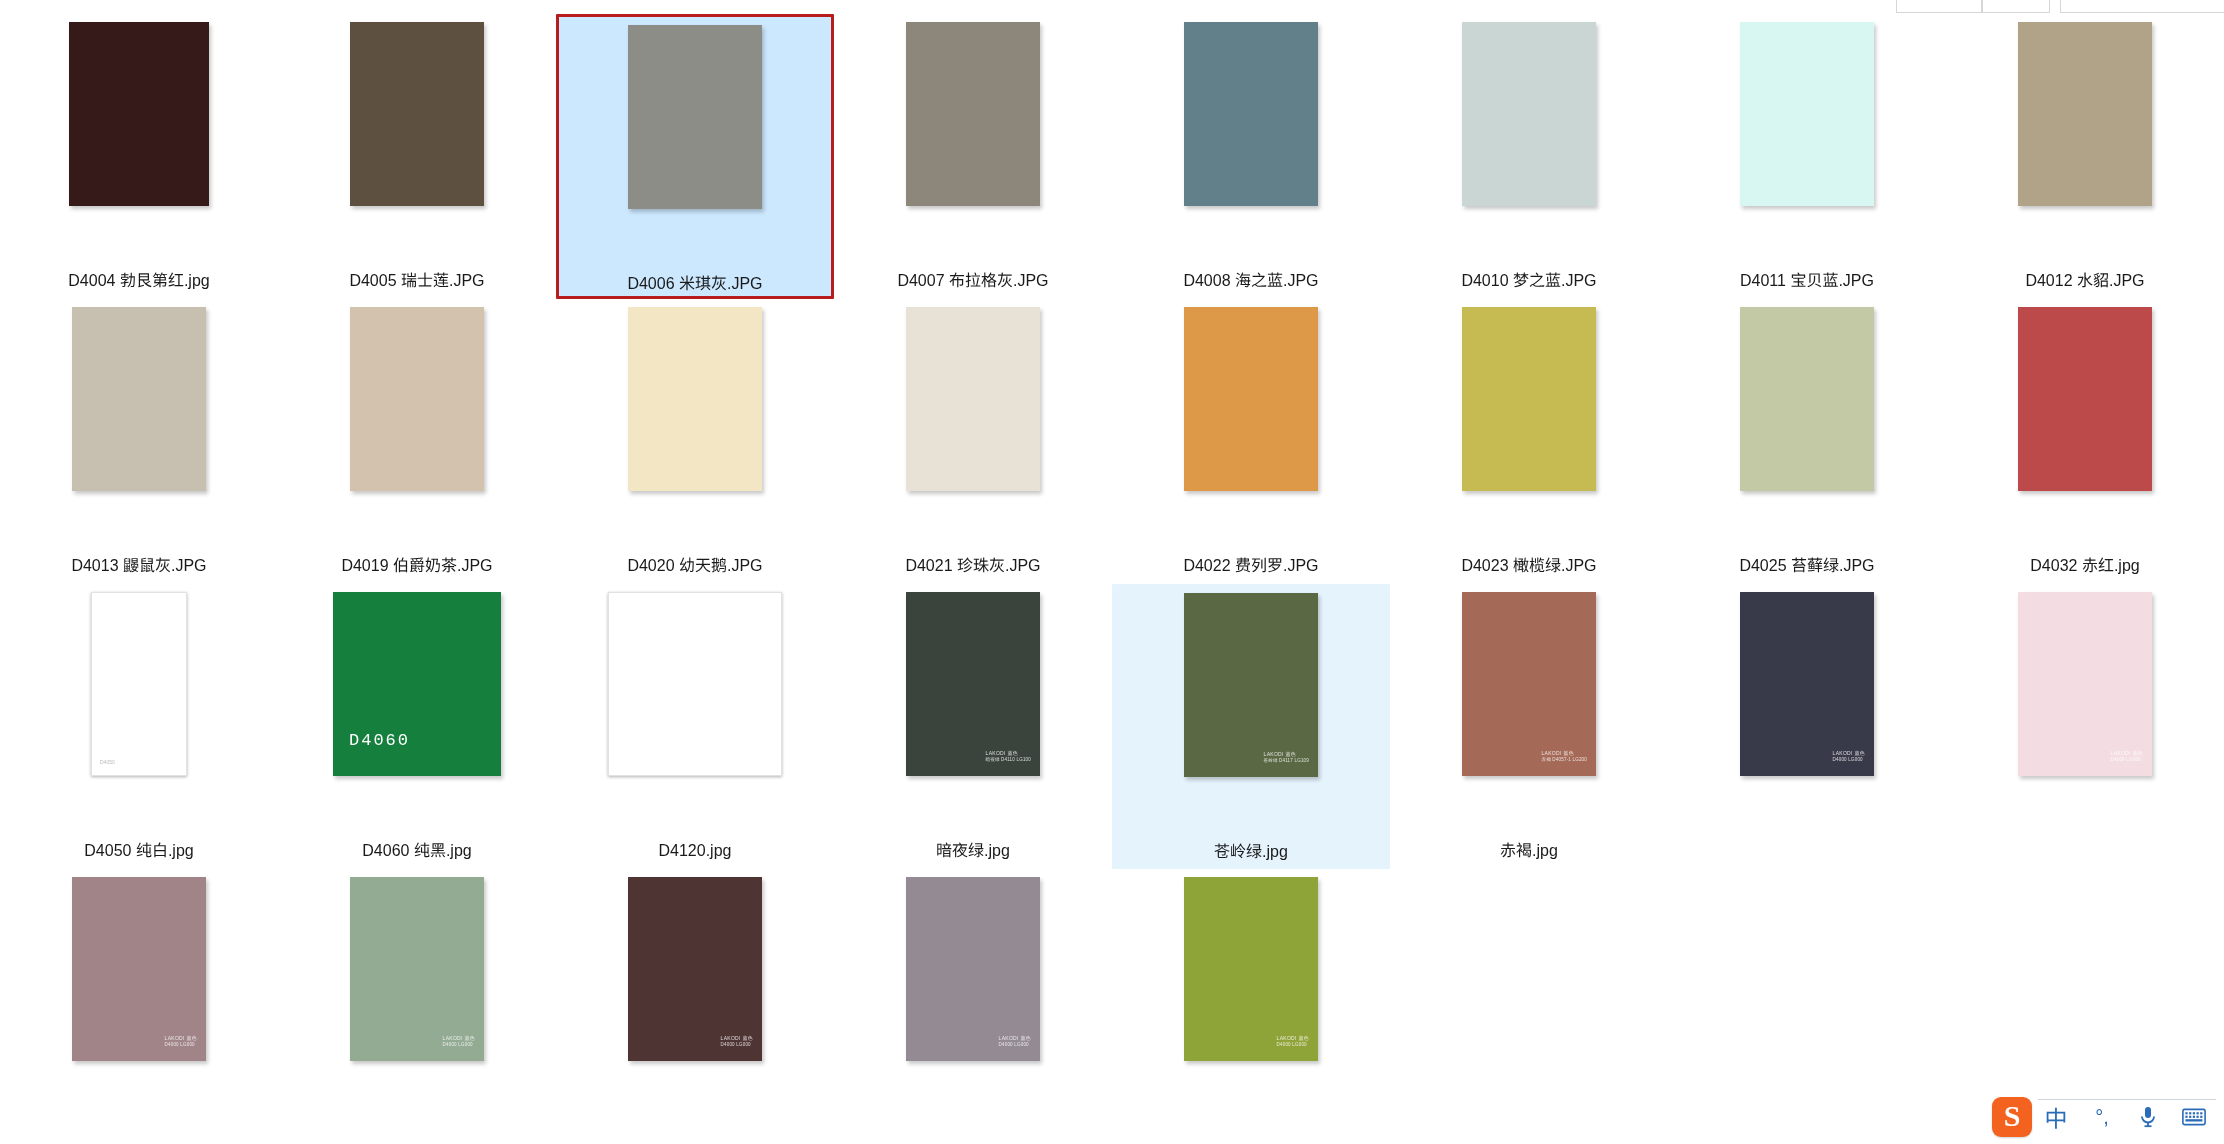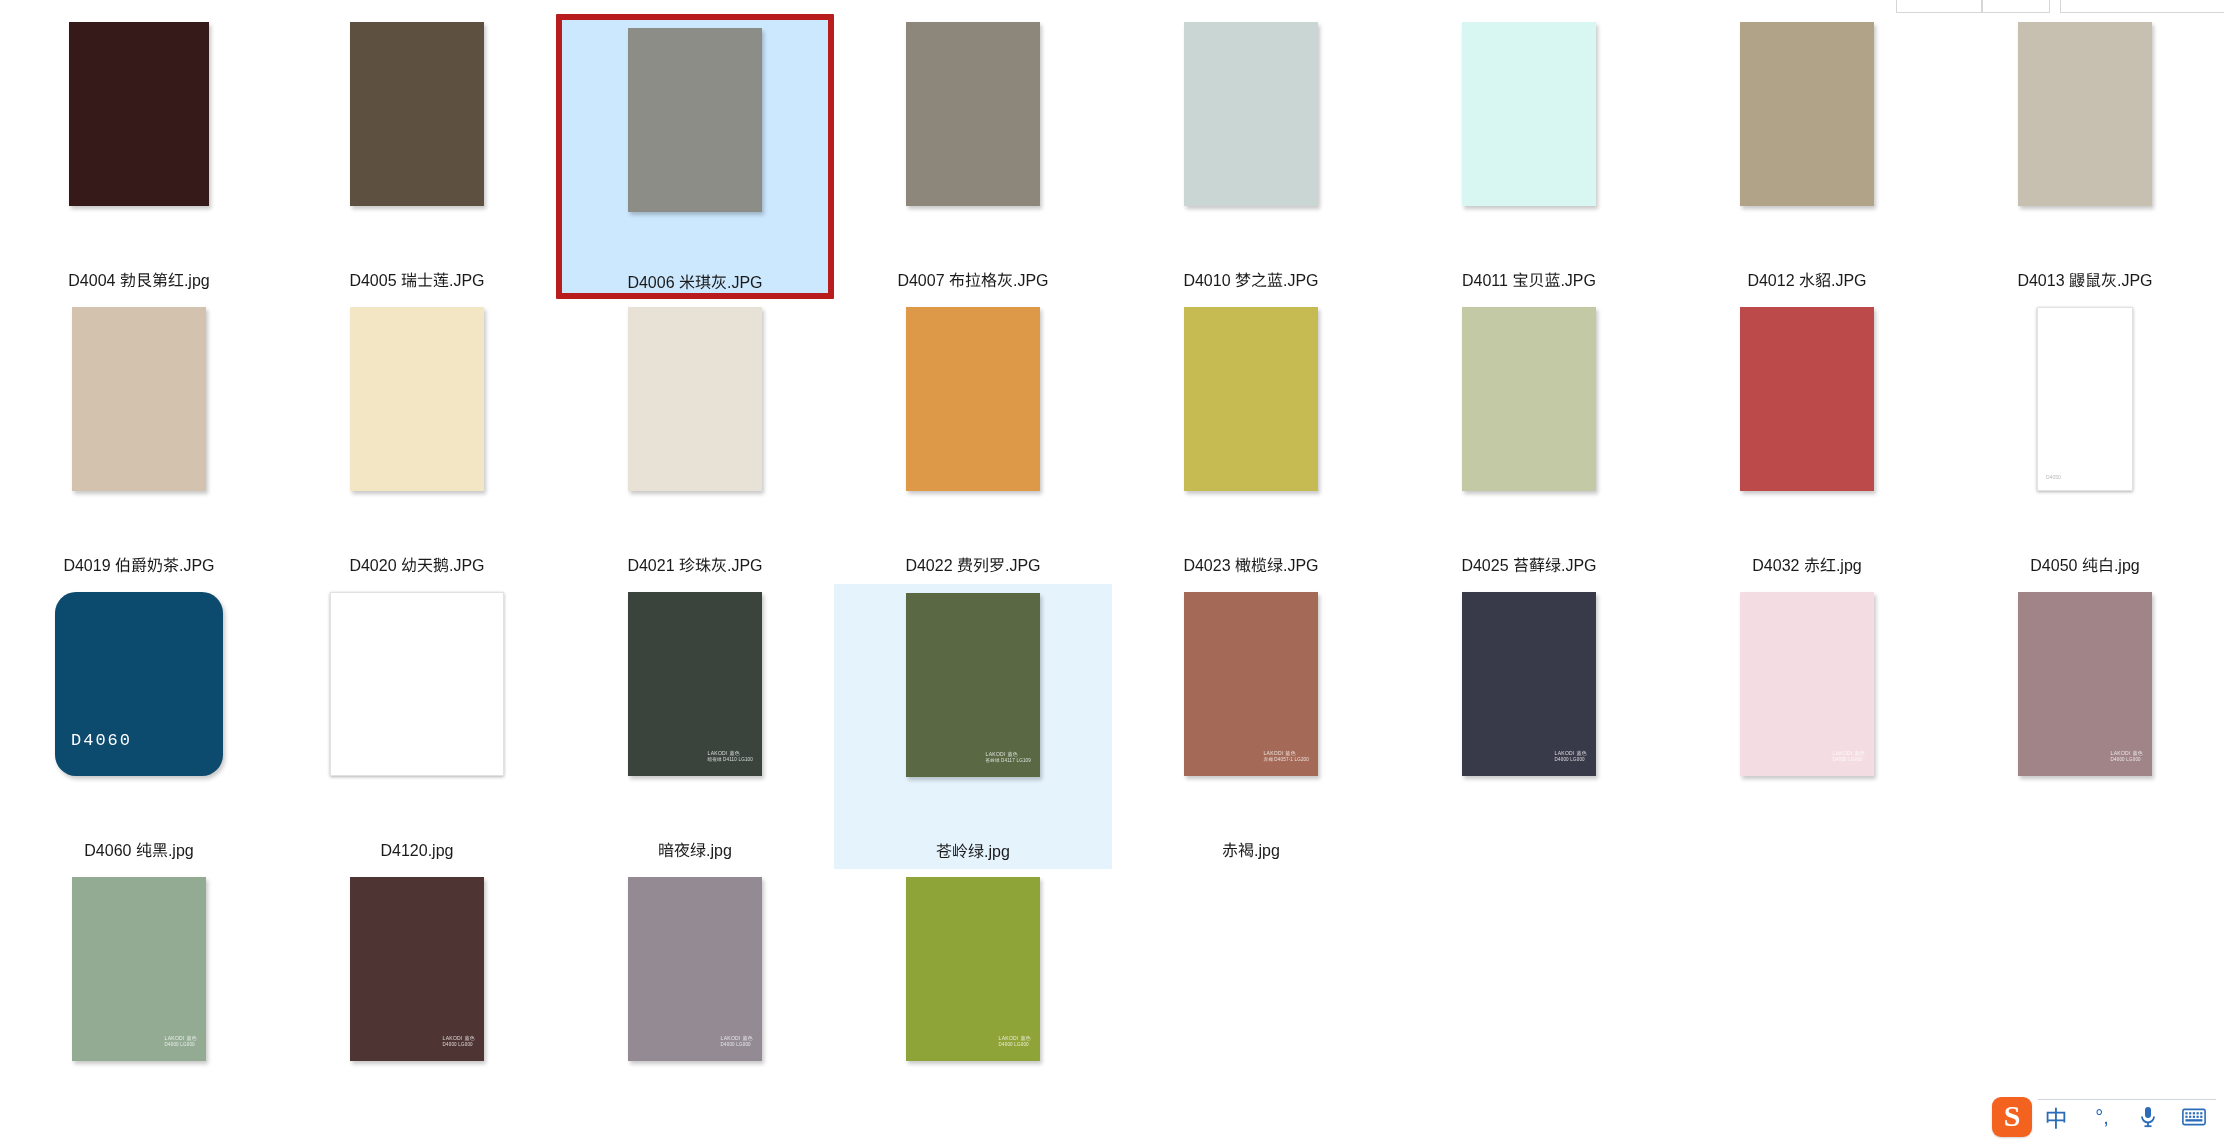--- a/index.html
+++ b/index.html
@@ -47,21 +47,21 @@
     width:278px;height:285px;
     display:flex;
     flex-direction:column;
     align-items:center;
     justify-content:flex-start;
     box-sizing:border-box;
     padding-top:8px;
   }
   .cell.selected{
     background:#cce8ff;
-    border:6px solid #b91c1c;
+    border:3px solid #b91c1c;
     border-radius:1px;
   }
   .cell.selected-pale{
     background:#e5f3fd;
     border:1px solid #e5f3fd;
     border-radius:1px;
   }
 
   
   .thumb-wrap{
@@ -196,20 +196,26 @@
       <div class="caption">D4006 米琪灰.JPG</div>
     </div>
     <div class="cell">
       <div class="thumb-wrap">
         <div class="thumb" style="width: 134px; height: 184px; background: rgb(141, 134, 122);"></div>
       </div>
       <div class="caption">D4007 布拉格灰.JPG</div>
     </div>
     <div class="cell">
       <div class="thumb-wrap">
+        <div class="thumb" style="width: 134px; height: 184px; background: rgb(98, 128, 138);"></div>
+      </div>
+      <div class="caption">D4008 海之蓝.JPG</div>
+    </div>
+    <div class="cell">
+      <div class="thumb-wrap">
         <div class="thumb" style="width: 134px; height: 184px; background: rgb(201, 214, 212);"></div>
       </div>
       <div class="caption">D4010 梦之蓝.JPG</div>
     </div>
     <div class="cell">
       <div class="thumb-wrap">
         <div class="thumb" style="width: 134px; height: 184px; background: rgb(217, 247, 242);"></div>
       </div>
       <div class="caption">D4011 宝贝蓝.JPG</div>
     </div>
@@ -270,21 +276,21 @@
     <div class="cell">
       <div class="thumb-wrap">
         <div class="thumb outlined" style="width: 96px; height: 184px; background: rgb(255, 255, 255);">
           <div class="code-tiny">D4050</div>
         </div>
       </div>
       <div class="caption">D4050 纯白.jpg</div>
     </div>
     <div class="cell">
       <div class="thumb-wrap">
-        <div class="thumb" style="width: 168px; height: 184px; background: #0c4a6e; border-radius: 21px;">
+        <div class="thumb" style="width: 168px; height: 184px; background: #15803d;">
           <div class="code-big">D4060</div>
         </div>
       </div>
       <div class="caption">D4060 纯黑.jpg</div>
     </div>
     <div class="cell">
       <div class="thumb-wrap">
         <div class="thumb outlined" style="width: 174px; height: 184px; background: rgb(255, 255, 255);"></div>
       </div>
       <div class="caption">D4120.jpg</div>

